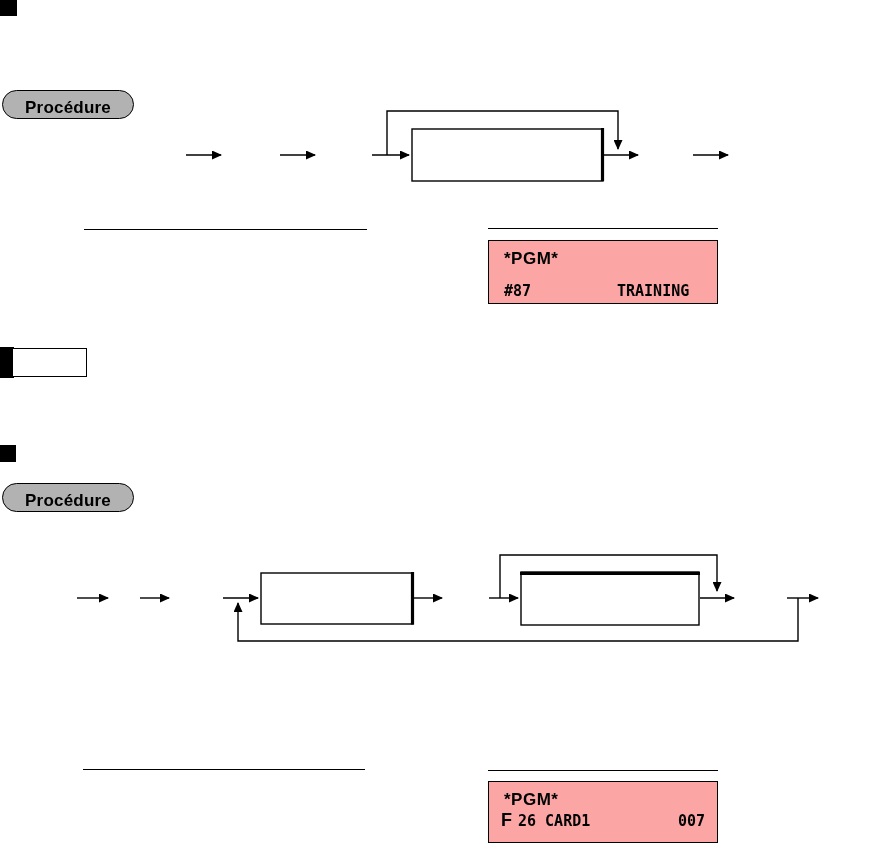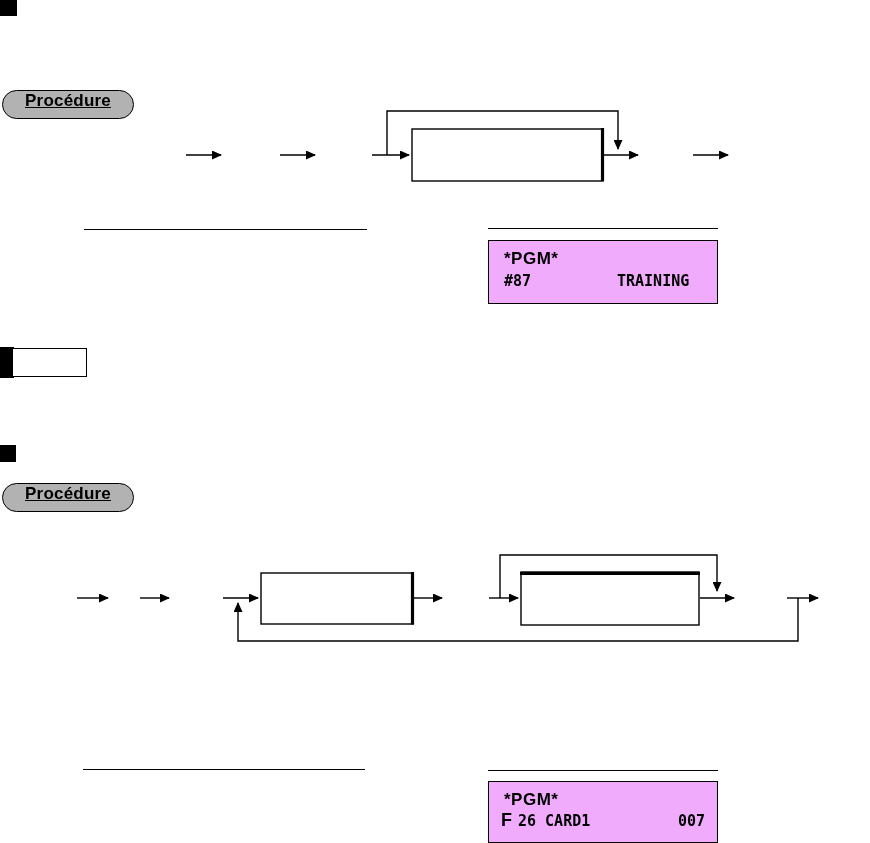--- a/index.html
+++ b/index.html
@@ -11,41 +11,41 @@
   .marker{position:absolute;background:#000;}
   .marker1{left:0;top:0;width:17px;height:16px;}
   .marker2{left:0;top:445px;width:16px;height:17px;}
   
   .partial-key{position:absolute;left:0;top:348px;width:87px;height:30px;}
   .partial-key .key-face{position:absolute;left:12px;top:0;width:73px;height:27px;background:#fff;border:1.6px solid #000;}
   .partial-key .key-side{position:absolute;left:0;top:-1px;width:14px;height:31px;background:#000;}
   
   .pill{
     position:absolute;left:2px;width:130px;height:27px;background:#b2b2b2;
-    border:1.7px solid #000;border-radius:15px;display:flex;align-items:flex-start;justify-content:center;text-decoration:underline;
+    border:1.7px solid #000;border-radius:15px;display:flex;align-items:flex-end;justify-content:center;
   }
   .pill1{top:90px;}
   .pill2{top:483px;}
   .pill span{font-weight:bold;font-size:17px;letter-spacing:0.2px;}
   
   .diag{position:absolute;left:0;}
   .diag1{top:100px;}
   .diag2{top:545px;}
   
   .rule{position:absolute;border-top:1.7px solid #000;}
   .ruleA-left{left:84px;top:229px;width:283px;}
   .ruleA-right{left:488px;top:228px;width:230px;}
   .ruleB-left{left:83px;top:769px;width:282px;}
   .ruleB-right{left:488px;top:770px;width:230px;}
   
-  .display{position:absolute;left:488px;width:228px;background:#f0abfc;border:1.7px solid #000;}
+  .display{position:absolute;left:488px;width:228px;background:#fca5a5;border:1.7px solid #000;}
   .displayA{top:240px;height:62px;}
   .displayB{top:781px;height:60px;}
   .disp-header{margin:8px 0 0 15px;font-weight:bold;font-size:17px;letter-spacing:0.5px;}
-  .disp-row{position:relative;height:20px;margin-top:3px;
+  .disp-row{position:relative;height:20px;margin-top:13px;
     font-family:"DejaVu Sans Mono",monospace;font-weight:bold;font-size:15px;}
   .disp-code{position:absolute;left:15px;top:0;}
   .disp-value{position:absolute;left:128px;top:0;}
   .disp-row-b{position:relative;height:20px;margin-top:2px;
     font-family:"DejaVu Sans Mono",monospace;font-weight:bold;font-size:15px;}
   .fn-key{position:absolute;left:12px;top:-2px;font-family:"Liberation Sans",sans-serif;
     font-weight:bold;font-size:18px;}
   .disp-code-b{position:absolute;left:29px;top:0;}
   .disp-value-b{position:absolute;right:12px;top:0;}
 </style>

